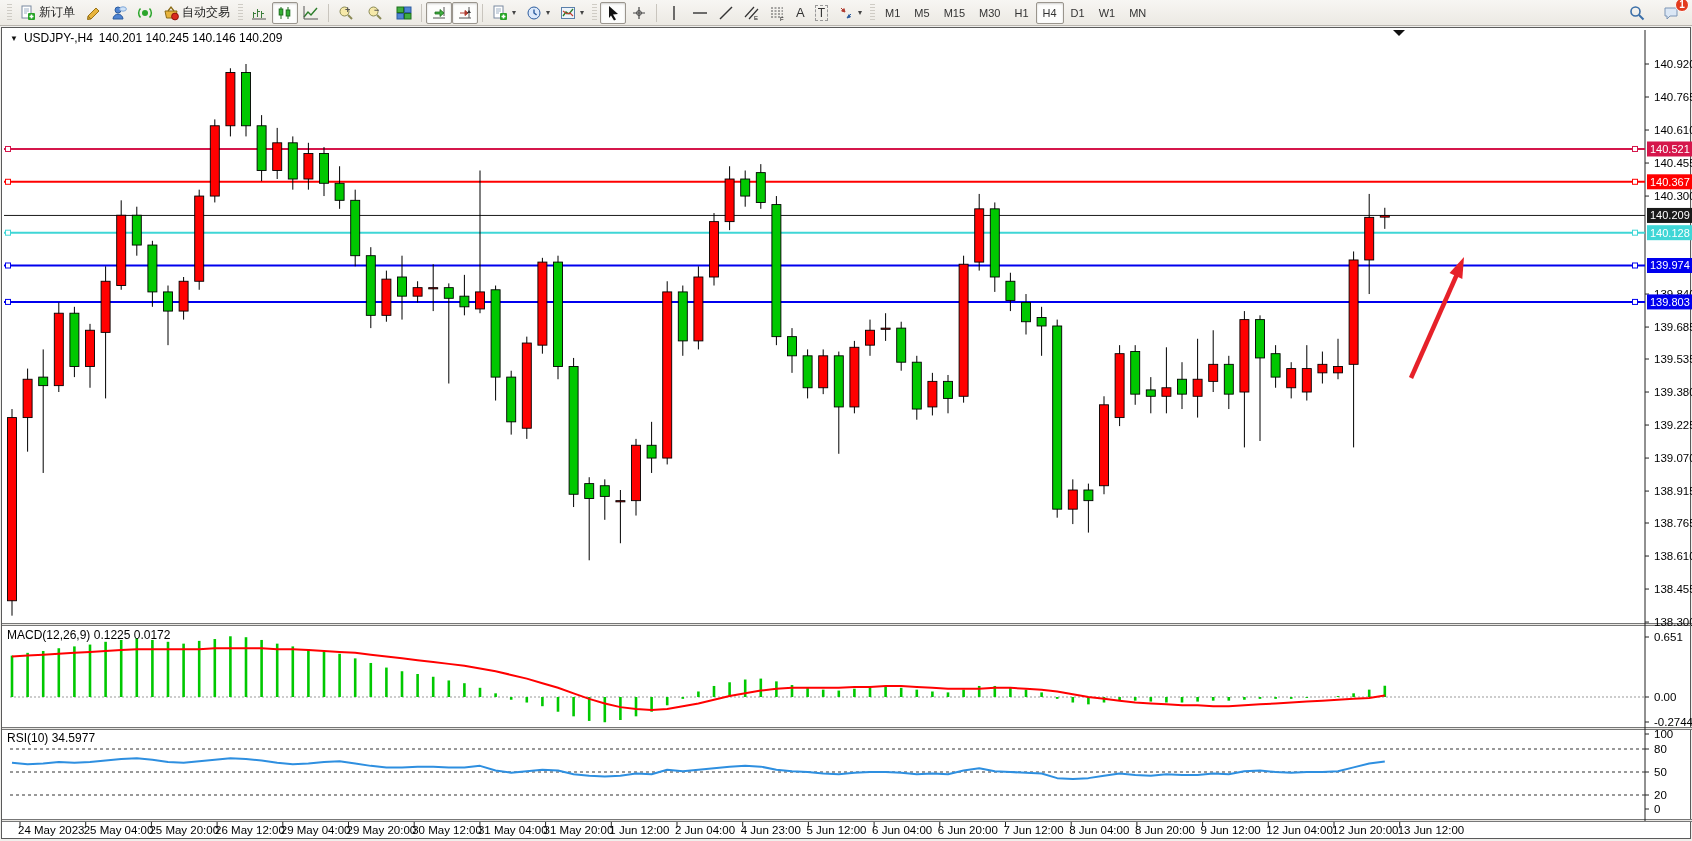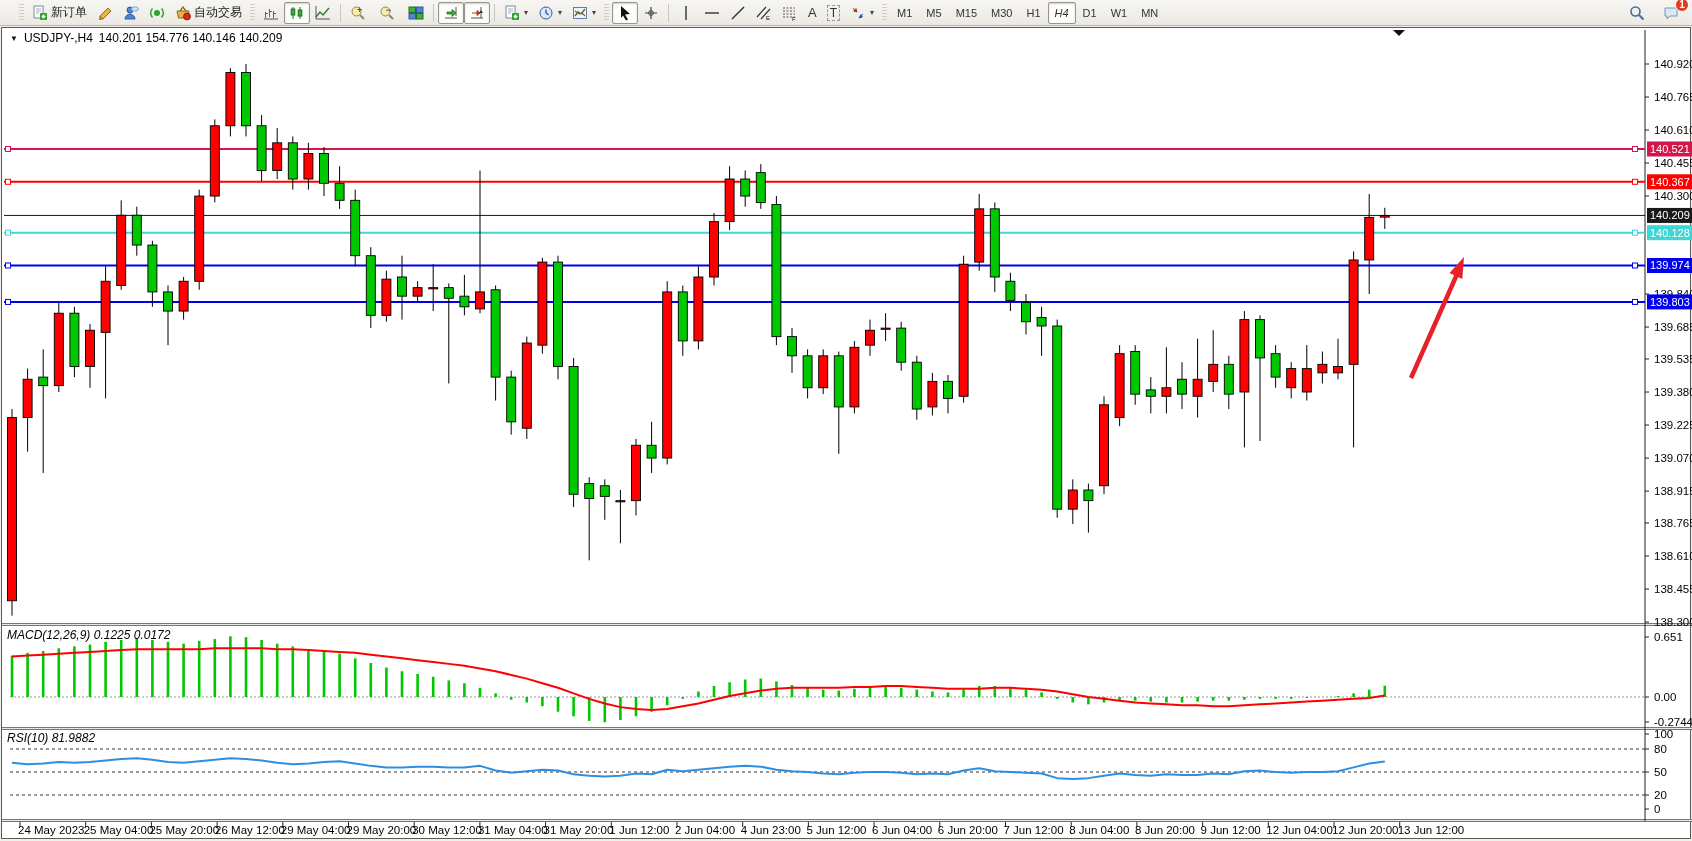--- a/index.html
+++ b/index.html
@@ -3,45 +3,45 @@
 <meta charset="utf-8">
 <style>
   * { margin:0; padding:0; box-sizing:border-box; }
   html,body { width:1692px; height:841px; overflow:hidden;
     font-family:"Liberation Sans","DejaVu Sans",sans-serif; background:#f0efec; }
   #app { position:relative; width:1692px; height:841px; }
 
   
   #toolbar { position:absolute; left:0; top:0; width:1692px; height:26px;
     background:linear-gradient(#f7f6f3,#ece9e3); border-bottom:1px solid #b9b5ae;
-    display:flex; align-items:center; padding:0 16px; }
+    display:flex; align-items:center; padding:0 4px; }
   .tb-grip { width:5px; height:18px; margin:0 3px;
     background-image:repeating-linear-gradient(#cfccc5 0 1px,transparent 1px 3px); }
   .tb-sep { width:1px; height:18px; background:#c9c5be; margin:0 4px; }
   .tb-btn { display:flex; align-items:center; gap:3px; height:22px; padding:0 4px;
     border:1px solid transparent; border-radius:2px; font-size:12px; color:#222;
     cursor:default; white-space:nowrap; }
   .tb-btn.pressed { background:#fdfdfc; border-color:#9a958d;
-    box-shadow:inset 0 1px 2px rgba(0,0,0,.18);font-style:italic; }
+    box-shadow:inset 0 1px 2px rgba(0,0,0,.18); }
   .tb-btn svg { display:block; }
   .dd { font-size:8px; color:#444; margin-left:1px; }
   .tf { font-size:11px; padding:0 6px; color:#333;text-align:right; }
   #tb-right { position:absolute; right:8px; top:2px; display:flex; align-items:center; gap:8px; }
   #chat-badge { position:absolute; right:-6px; top:-5px; min-width:14px; height:14px;
     background:#e33b1e; border:1px solid #fff; border-radius:8px; color:#fff;
     font-size:10px; font-weight:bold; text-align:center; line-height:12px; padding:0 2px; }
 
   
   #chartwin { position:absolute; left:1px; top:27px; width:1690px; height:812px;
     background:#fff; border:1px solid #5a5a5a; }
   #chartsvg { position:absolute; left:0; top:0; }
   #chart-title { position:absolute; left:8px; top:3px; font-size:12px; color:#000;
     display:flex; gap:6px; align-items:center; }
   #chart-title .tri { font-size:8px; color:#111; }
-  .ind-label { position:absolute; font-size:12px; color:#000;font-style:italic; }
+  .ind-label { position:absolute; font-size:12px; color:#000; }
   #macd-label { left:5px; top:600px; }
   #rsi-label  { left:5px; top:703px; }
 </style>
 </head>
 <body>
 <div id="app">
 
 <svg width="0" height="0" style="position:absolute">
   <defs>
     <symbol id="i-doc-plus" viewBox="0 0 16 16">
@@ -743,23 +743,23 @@
         </g>
         <text x="1648" y="241.4979999999996" font-size="11" font-family="Liberation Sans, DejaVu Sans, sans-serif" fill="#fff">139.974</text>
         <g>
           <rect x="1645" y="266.4209999999979" width="45" height="15" fill="#0000ee"></rect>
         </g>
         <text x="1648" y="277.9209999999979" font-size="11" font-family="Liberation Sans, DejaVu Sans, sans-serif" fill="#fff">139.803</text>
       </svg>
   <div id="chart-title">
     <span class="tri">▼</span>
     <span>USDJPY-,H4</span>
-    <span>140.201 154.776 140.146 140.209</span>
+    <span>140.201 140.245 140.146 140.209</span>
   </div>
   <div class="ind-label" id="macd-label">
     <span>MACD(12,26,9)</span>&nbsp;<span>0.1225</span>&nbsp;<span>0.0172</span>
   </div>
   <div class="ind-label" id="rsi-label">
-    <span>RSI(10)</span>&nbsp;<span>81.9882</span>
+    <span>RSI(10)</span>&nbsp;<span>34.5977</span>
   </div>
 </div>
 
 </div>
 
 </body></html>

